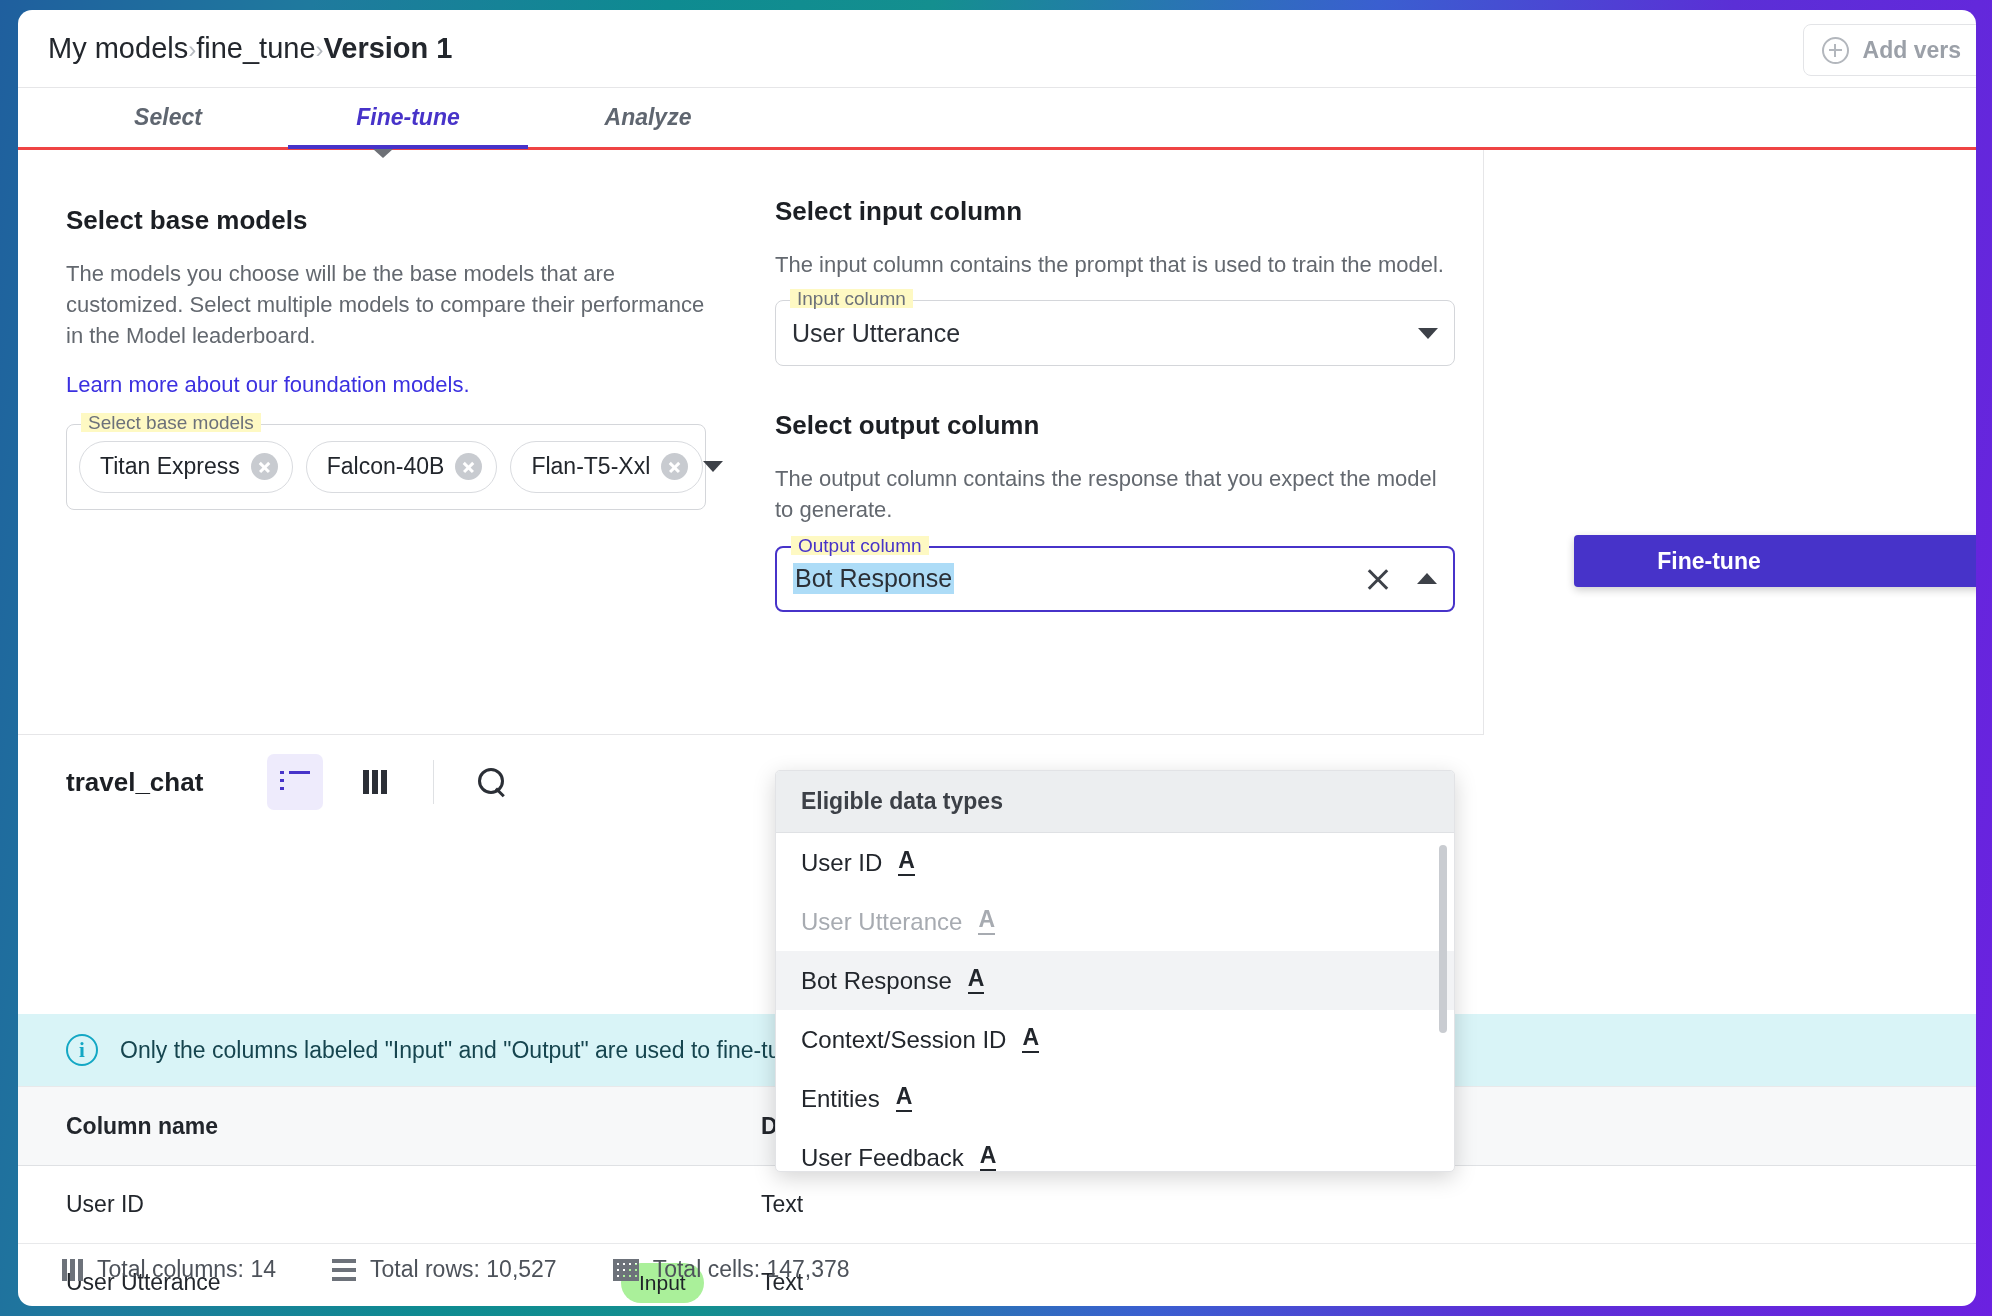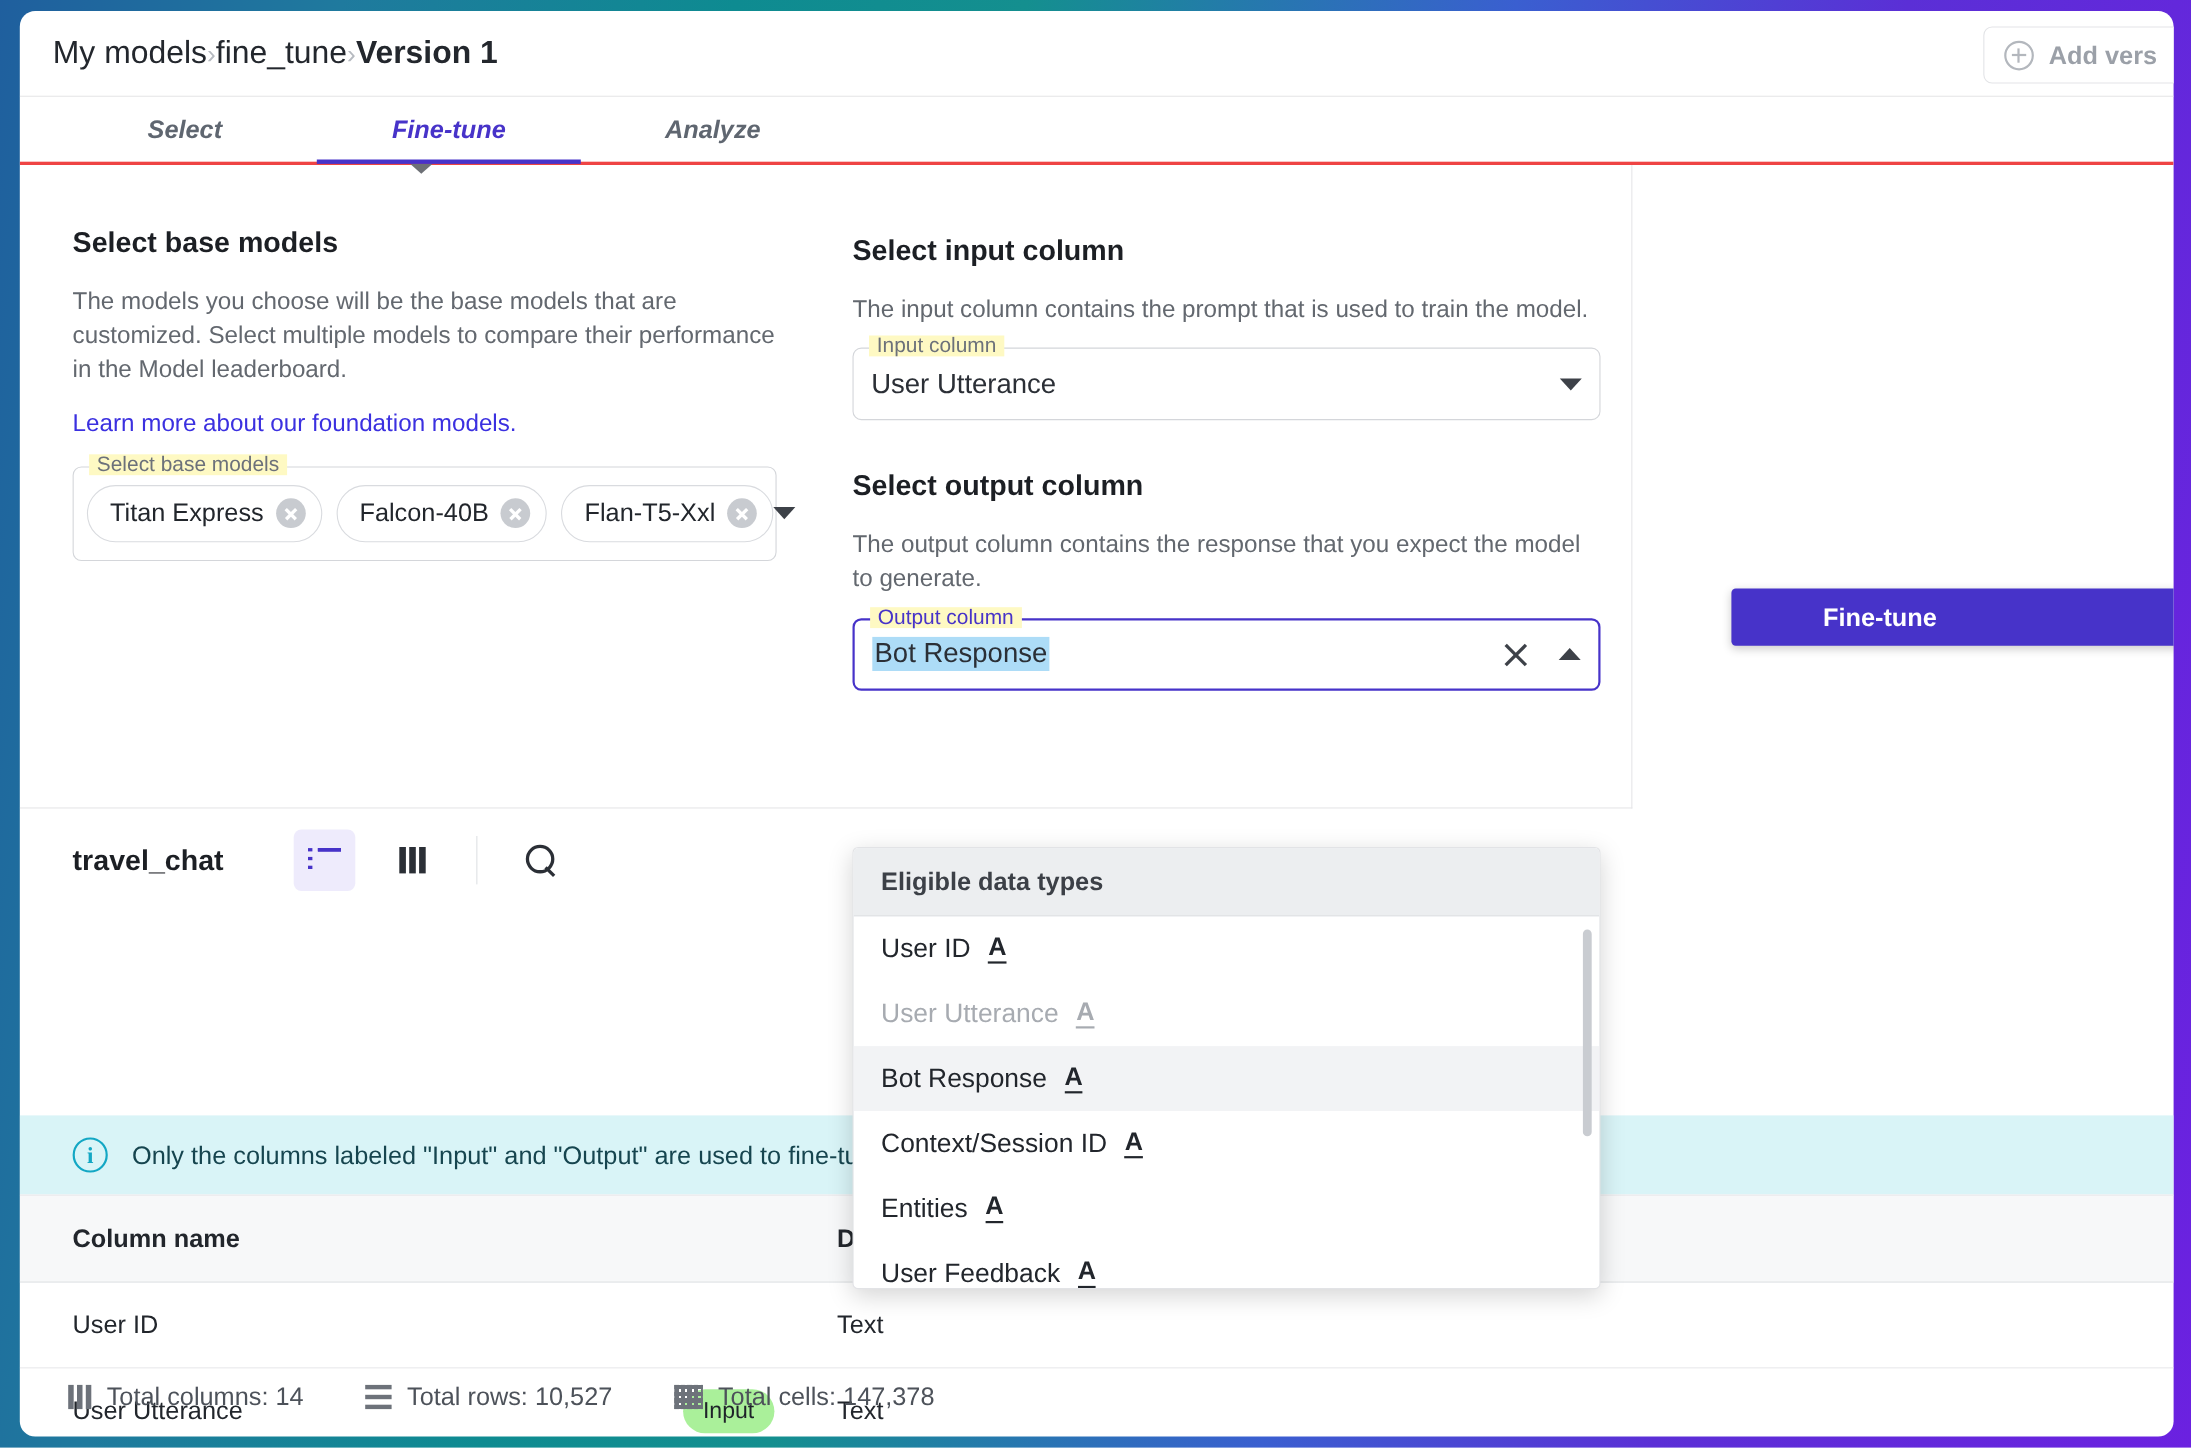--- a/index.html
+++ b/index.html
@@ -106,21 +106,21 @@
     width: 1466px; height: 585px;
     border-right: 1px solid #e6e6e8;
     border-bottom: 1px solid #e6e6e8;
   }
   .panel-right {
     position: absolute; left: 1466px; top: 0;
     right: 0; height: 585px;
   }
 
   .col-a { position: absolute; left: 48px; top: 55px; width: 640px; }
-  .col-b { position: absolute; left: 757px; top: 62px; width: 680px; }
+  .col-b { position: absolute; left: 757px; top: 46px; width: 680px; }
 
   h2.sec {
     font-size: 26px; font-weight: 700; color: #1c1f24;
     margin-bottom: 22px;
   }
   p.desc {
     font-size: 22px; line-height: 1.42; color: #63686f;
     margin-bottom: 20px;
   }
   a.link {

